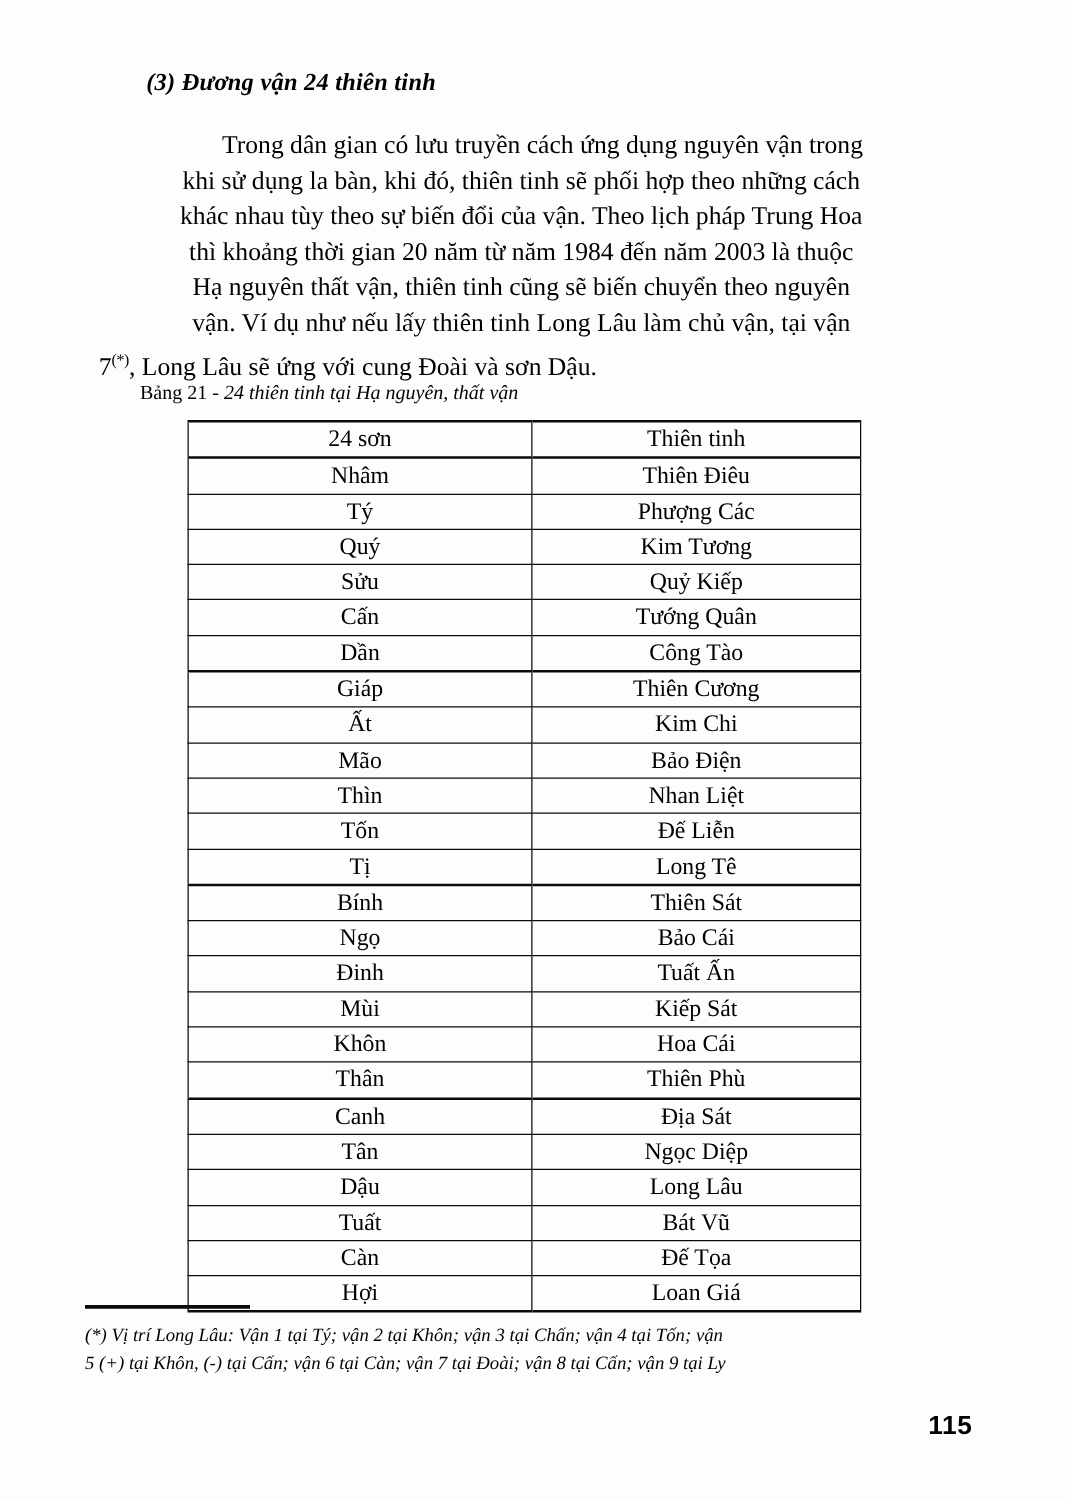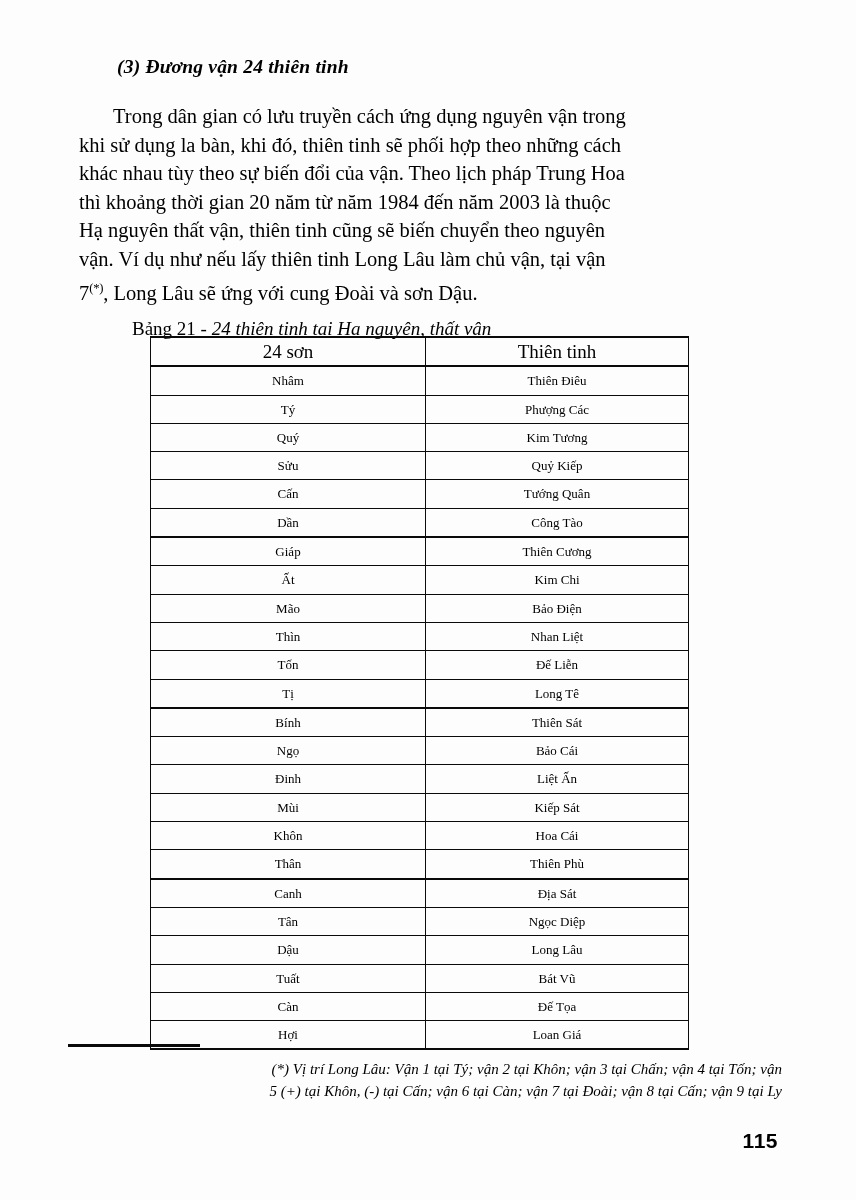--- a/index.html
+++ b/index.html
@@ -42,38 +42,37 @@
     font-size: 20.5px;
     line-height: 28.6px;
     text-align: justify;
   }
   .body-par .ln {
     display: block;
     white-space: nowrap;
   }
   .body-par .ln.j {
     display: flex;
-    justify-content: flex-start;
+    justify-content: center;
   }
   .body-par .ln.j > span { white-space: pre; }
   .indent { display: inline-block; width: 34px; }
   sup.fn {
     font-size: 0.62em;
     vertical-align: super;
     letter-spacing: -0.3px;
   }
 
   
   .table-caption {
     position: absolute;
     left: 112px;
-    top: 318px;
-    font-size: 19px;
+    top: 306px;
+    font-size: 16px;
     white-space: nowrap;
-    margin-left: 20px;
   }
   .table-caption .cap-ital { font-style: italic; }
 
   
   .tbl-wrap {
     position: absolute;
     left: 150px;
     top: 336px;
     width: 538px;
   }
@@ -82,21 +81,21 @@
     width: 538px;
     table-layout: fixed;
   }
   table.stars col.c1 { width: 275px; }
   table.stars col.c2 { width: 263px; }
   table.stars td {
     border: 1.4px solid #0a0a0a;
     height: 27.3px;
     line-height: 27.3px;
     text-align: center;
-    font-size: 13px;
+    font-size: 19px;
     padding: 0;
     vertical-align: middle;
   }
   table.stars tr.hdr td { font-size: 19px; margin-top: 44px; }
   
   table.stars tr.grp td { border-bottom-width: 2.2px; }
   table.stars tr.first td { border-top-width: 2.2px; }
   table.stars tr.last td { border-bottom-width: 2.4px; }
 
   
@@ -109,21 +108,20 @@
     background: #0a0a0a;
   }
   .footnote {
     position: absolute;
     left: 68px;
     top: 1058px;
     width: 714px;
     font-size: 15px;
     font-style: italic;
     line-height: 22px;
-    text-align: right;
   }
   .footnote .fl { display: block; white-space: nowrap; }
 
   
   .page-number {
     position: absolute;
     right: 78px;
     top: 1129px;
     font-family: "Liberation Sans", sans-serif;
     font-size: 21px;
@@ -227,21 +225,21 @@
           <tr>
             <td>Bính</td>
             <td>Thiên Sát</td>
           </tr>
           <tr>
             <td>Ngọ</td>
             <td>Bảo Cái</td>
           </tr>
           <tr>
             <td>Đinh</td>
-            <td>Liệt Ấn</td>
+            <td>Tuất Ấn</td>
           </tr>
           <tr>
             <td>Mùi</td>
             <td>Kiếp Sát</td>
           </tr>
           <tr>
             <td>Khôn</td>
             <td>Hoa Cái</td>
           </tr>
           <tr class="grp">

